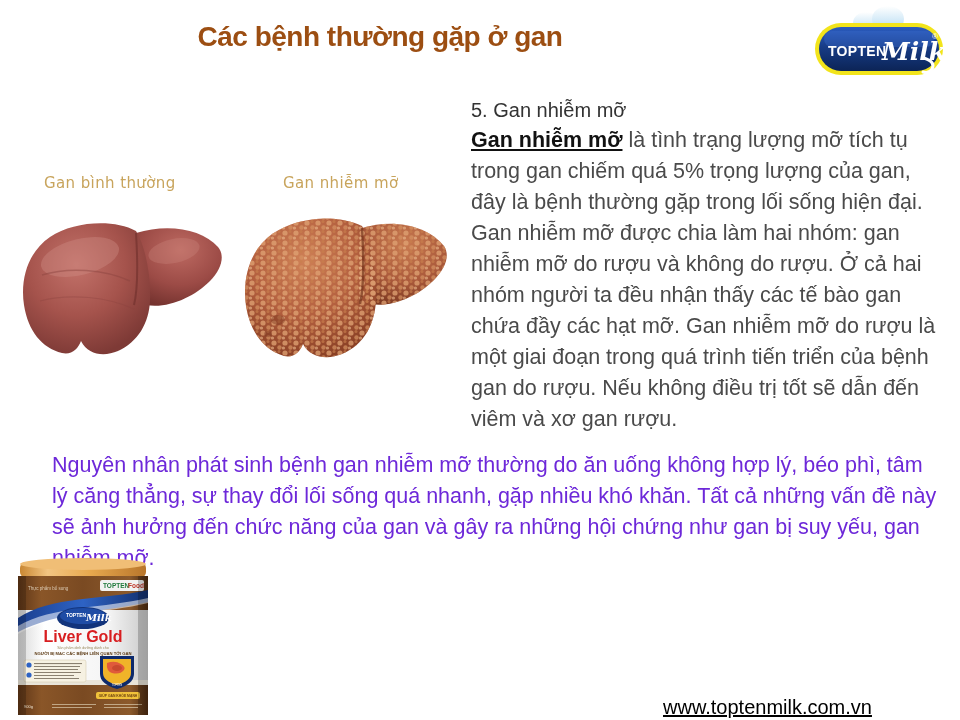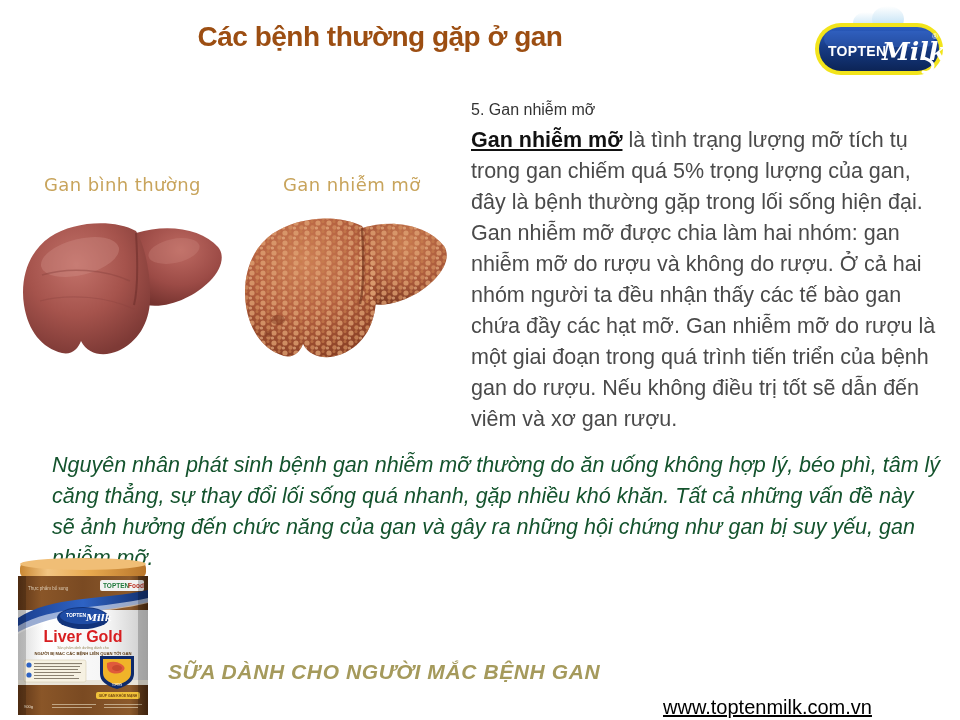--- a/index.html
+++ b/index.html
@@ -24,21 +24,21 @@
   }
 
   
   .logo{position:absolute;left:812px;top:6px;width:140px;height:80px;}
   .logo svg{display:block;}
 
   
   .fig-label{
     position:absolute;
     font-family:"DejaVu Sans", sans-serif;
-    font-size:18px;
+    font-size:15px;
     color:#C8A45C;
     letter-spacing:0.4px;
     white-space:nowrap;
   }
   .fig-label.normal{left:44px;top:174px;}
   .fig-label.fatty{left:283px;top:174px;}
 
   .liver{position:absolute;}
   .liver.normal{left:18px;top:205px;width:210px;height:185px;}
   .liver.fatty{left:238px;top:200px;width:215px;height:195px;}
@@ -46,35 +46,34 @@
 
   
   .col-right{
     position:absolute;left:471px;top:96px;width:470px;
     color:#444;
     font-size:21.5px;
     line-height:31px;
     font-family:"Liberation Sans", sans-serif;
   }
   .col-right .heading{
-    display:block;color:#333;font-size:16px;line-height:28px;margin-bottom:1px;
+    display:block;color:#333;font-size:20px;line-height:28px;margin-bottom:1px;
   }
   .col-right .lead{
     font-weight:bold;color:#111;text-decoration:underline;
   }
   .col-right .body{color:#4a4a4a;}
 
   
   .para-bottom{
     position:absolute;left:52px;top:450px;width:890px;
-    color:#14532d;
+    color:#6d28d9;
     font-size:21.5px;
     line-height:31px;
     text-align:left;
-    font-style:italic;
   }
 
   
   .can{position:absolute;left:8px;top:556px;width:150px;height:164px;}
   .can svg{display:block;}
 
   
   .tagline{
     position:absolute;left:168px;top:660px;
     font-size:21px;font-weight:bold;font-style:italic;
@@ -303,17 +302,16 @@
         <rect x="44" y="151" width="40" height="0.9"></rect>
         <rect x="96" y="148" width="38" height="0.9"></rect>
         <rect x="96" y="151" width="34" height="0.9"></rect>
       </g>
 
       <rect x="10" y="20" width="8" height="139" fill="#000" opacity="0.18"></rect>
       <rect x="130" y="20" width="10" height="139" fill="#000" opacity="0.20"></rect>
     </svg>
   </div>
 
-  <div class="tagline">SỮA DÀNH CHO NGƯỜI MẮC BỆNH GAN</div>
 
   <div class="url">www.toptenmilk.com.vn</div>
 
 </div>
 
 </body></html>

